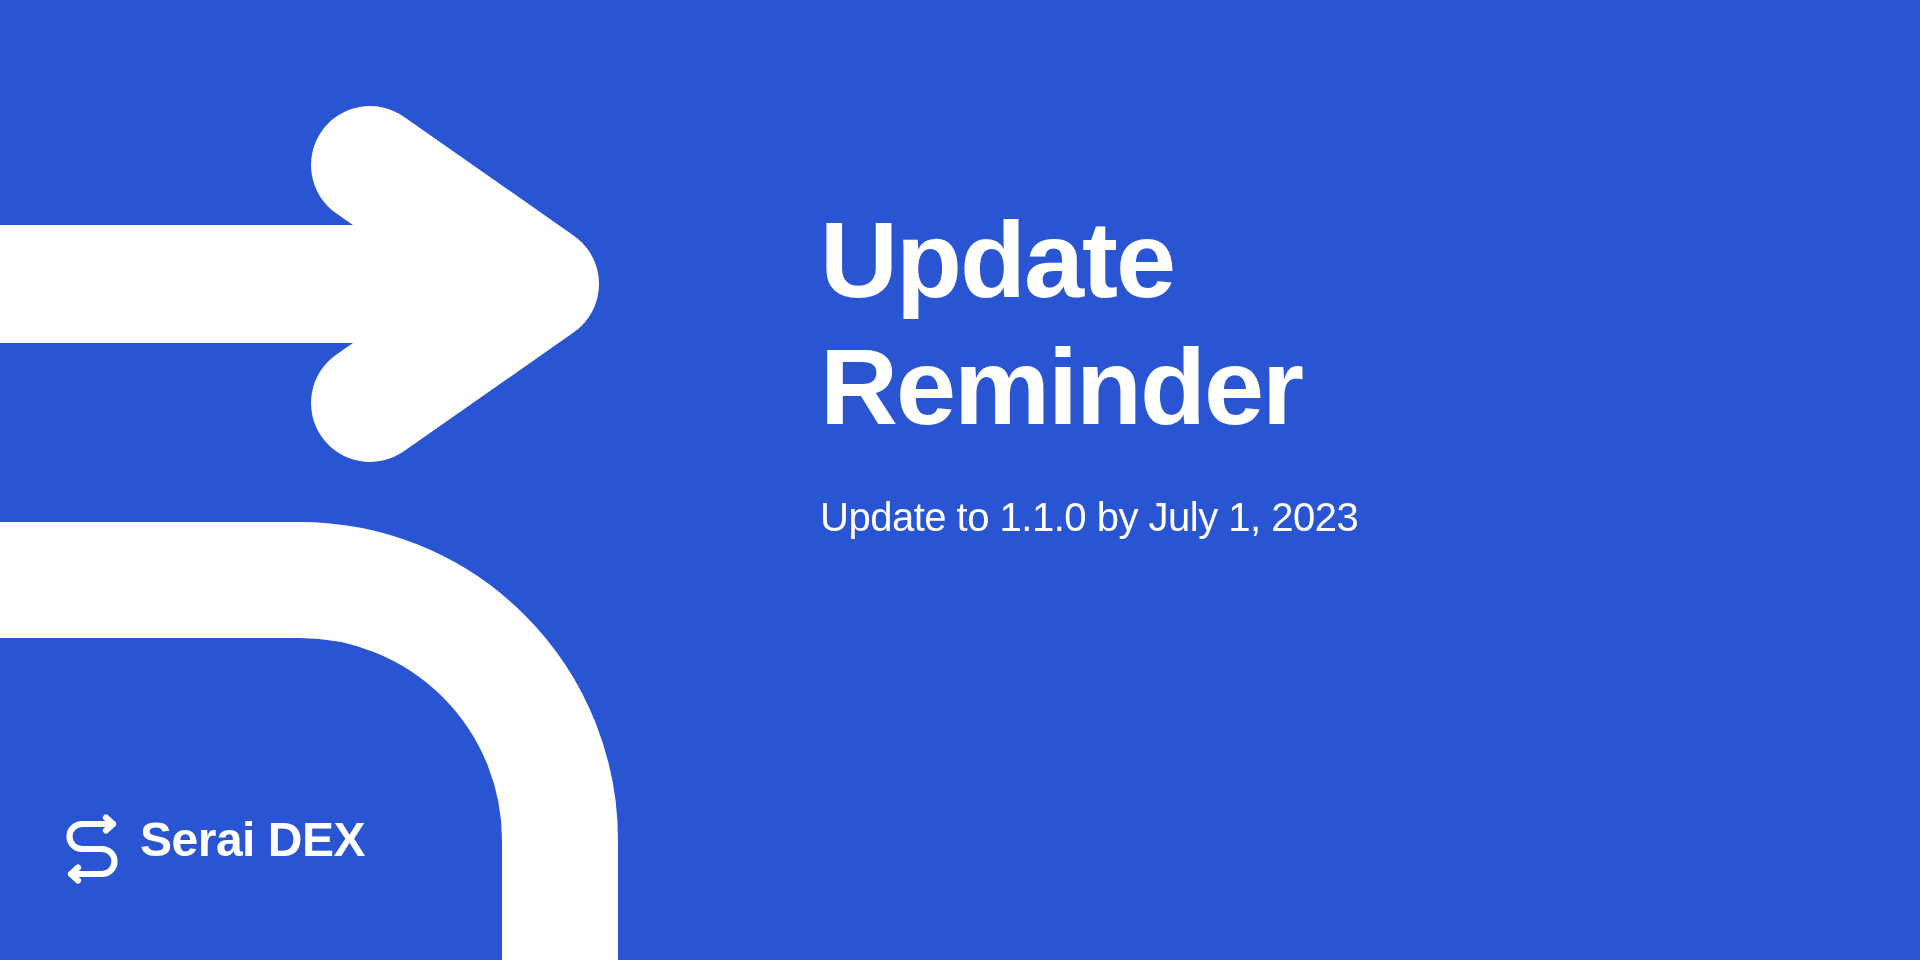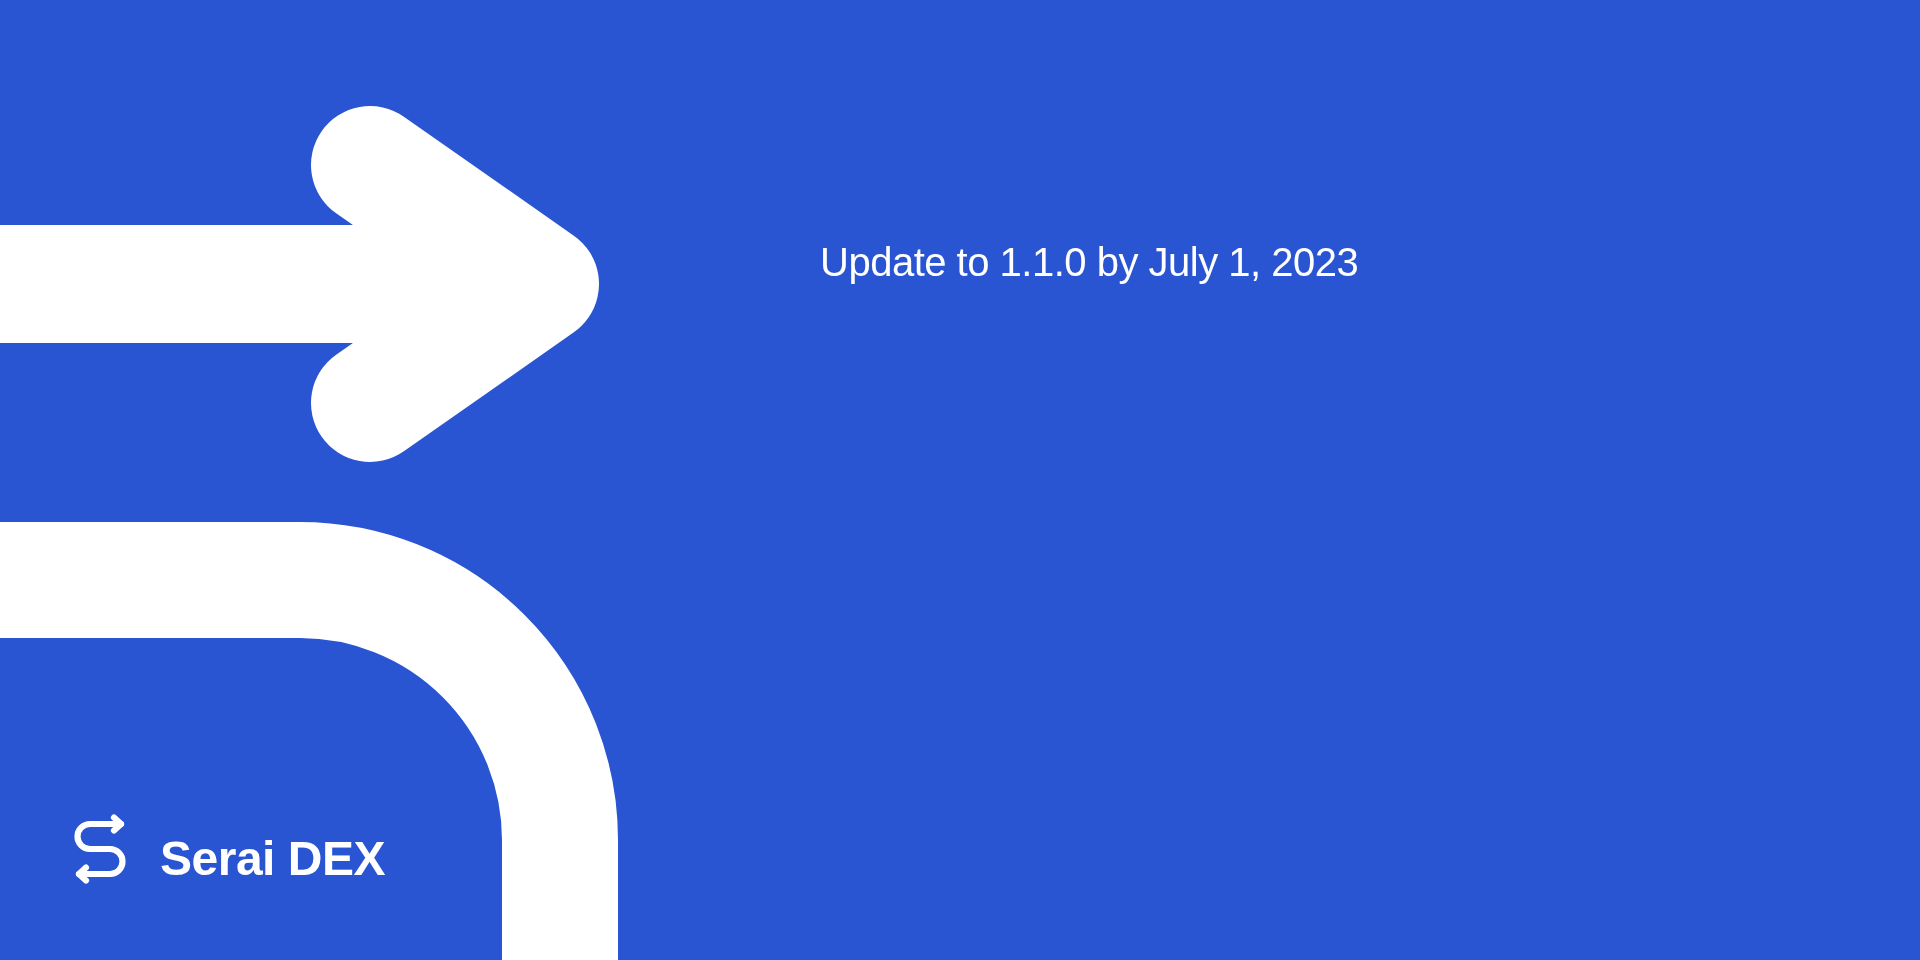--- a/index.html
+++ b/index.html
@@ -49,25 +49,25 @@
     font-family: "Liberation Sans", sans-serif;
     font-weight: normal;
     font-size: 40px;
     line-height: 1.2;
     letter-spacing: -0.5px;
   }
 
   
   .brand {
     position: absolute;
-    left: 64px;
+    left: 56px;
     top: 812px;
     display: flex;
-    align-items: flex-end;
-    gap: 22px;
+    align-items: flex-start;
+    gap: 10px;
   }
   .brand-mark {
     width: 74px;
     height: 74px;
     flex: 0 0 auto;
     display: block;
   }
   .brand-name {
     color: #ffffff;
     font-family: "Liberation Sans", sans-serif;
@@ -90,20 +90,22 @@
 
       <path d="M 370 165 L 540 284 L 370 403" stroke-width="118" stroke-linecap="round" stroke-linejoin="round"></path>
     </g>
 
     <g stroke="#ffffff" fill="none">
       <path d="M -20 580 L 300 580 A 260 260 0 0 1 560 840 L 560 1000" stroke-width="116" stroke-linecap="butt" stroke-linejoin="round"></path>
     </g>
   </svg>
 
   <div class="content">
+    <h1 class="headline">Update
+Reminder</h1>
     <p class="subline">Update to 1.1.0 by July 1, 2023</p>
   </div>
 
   <div class="brand">
     <svg class="brand-mark" viewBox="0 0 74 74" xmlns="http://www.w3.org/2000/svg">
       <g stroke="#ffffff" fill="none" stroke-width="6.2" stroke-linecap="round" stroke-linejoin="round">
 
         <path d="M 57 12 L 26 12 A 12.5 12.5 0 0 0 26 37 L 46 37 A 12.5 12.5 0 0 1 46 62 L 15 62"></path>
 
         <path d="M 50 5.5 L 57 12 L 50 18.5"></path>

